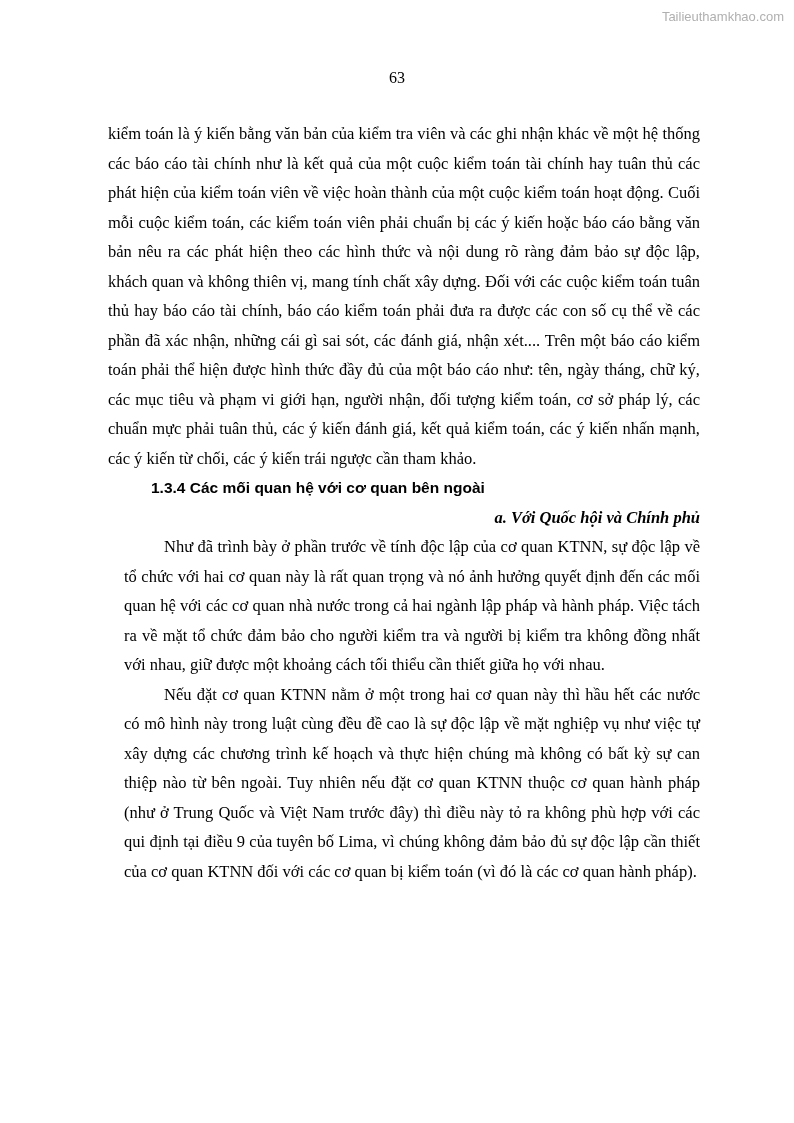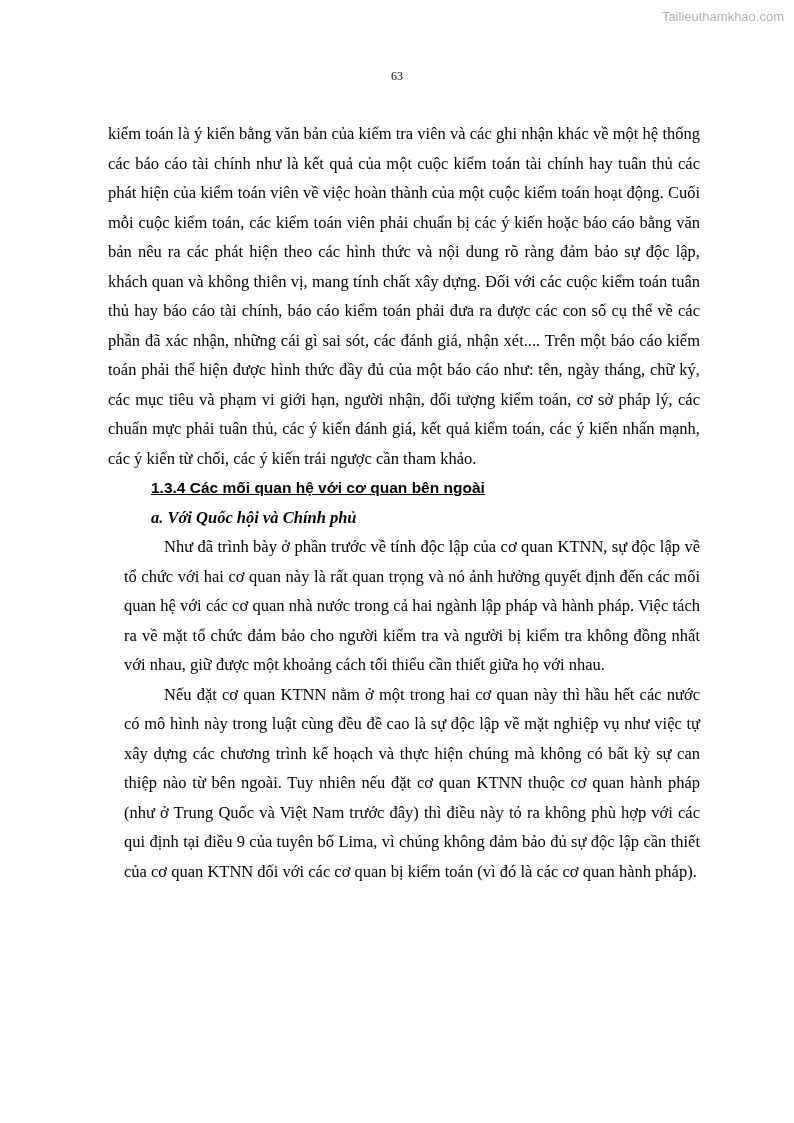--- a/index.html
+++ b/index.html
@@ -26,49 +26,48 @@
     font-family: "Liberation Sans", sans-serif;
     font-size: 13px;
     color: #b0b0b0;
   }
   .page-number {
     position: absolute;
     top: 69px;
     left: 0;
     width: 100%;
     text-align: center;
-    font-size: 12px;
+    font-size: 16px;
   }
   .content {
     position: absolute;
     top: 119px;
     left: 108px;
     width: 592px;
     font-size: 16.5px;
     line-height: 29.5px;
     text-align: justify;
   }
   p.para { margin: 0; }
   p.para.indent { text-indent: 40px; margin-left: 16px; }
   p.heading {
     margin: 0;
     text-indent: 43px;
     font-family: "Liberation Sans", sans-serif;
     font-weight: bold;
     font-size: 15.5px;
     text-align: left;
-    text-decoration: underline;
   }
   p.subheading {
     margin: 0;
     text-indent: 43px;
     font-weight: bold;
     font-style: italic;
     font-size: 16.5px;
-    text-align: left;
+    text-align: right;
   }
 </style>
 </head>
 <body>
 
 <div class="page">
 
   <div class="watermark">Tailieuthamkhao.com</div>
 
   <div class="page-number">63</div>

